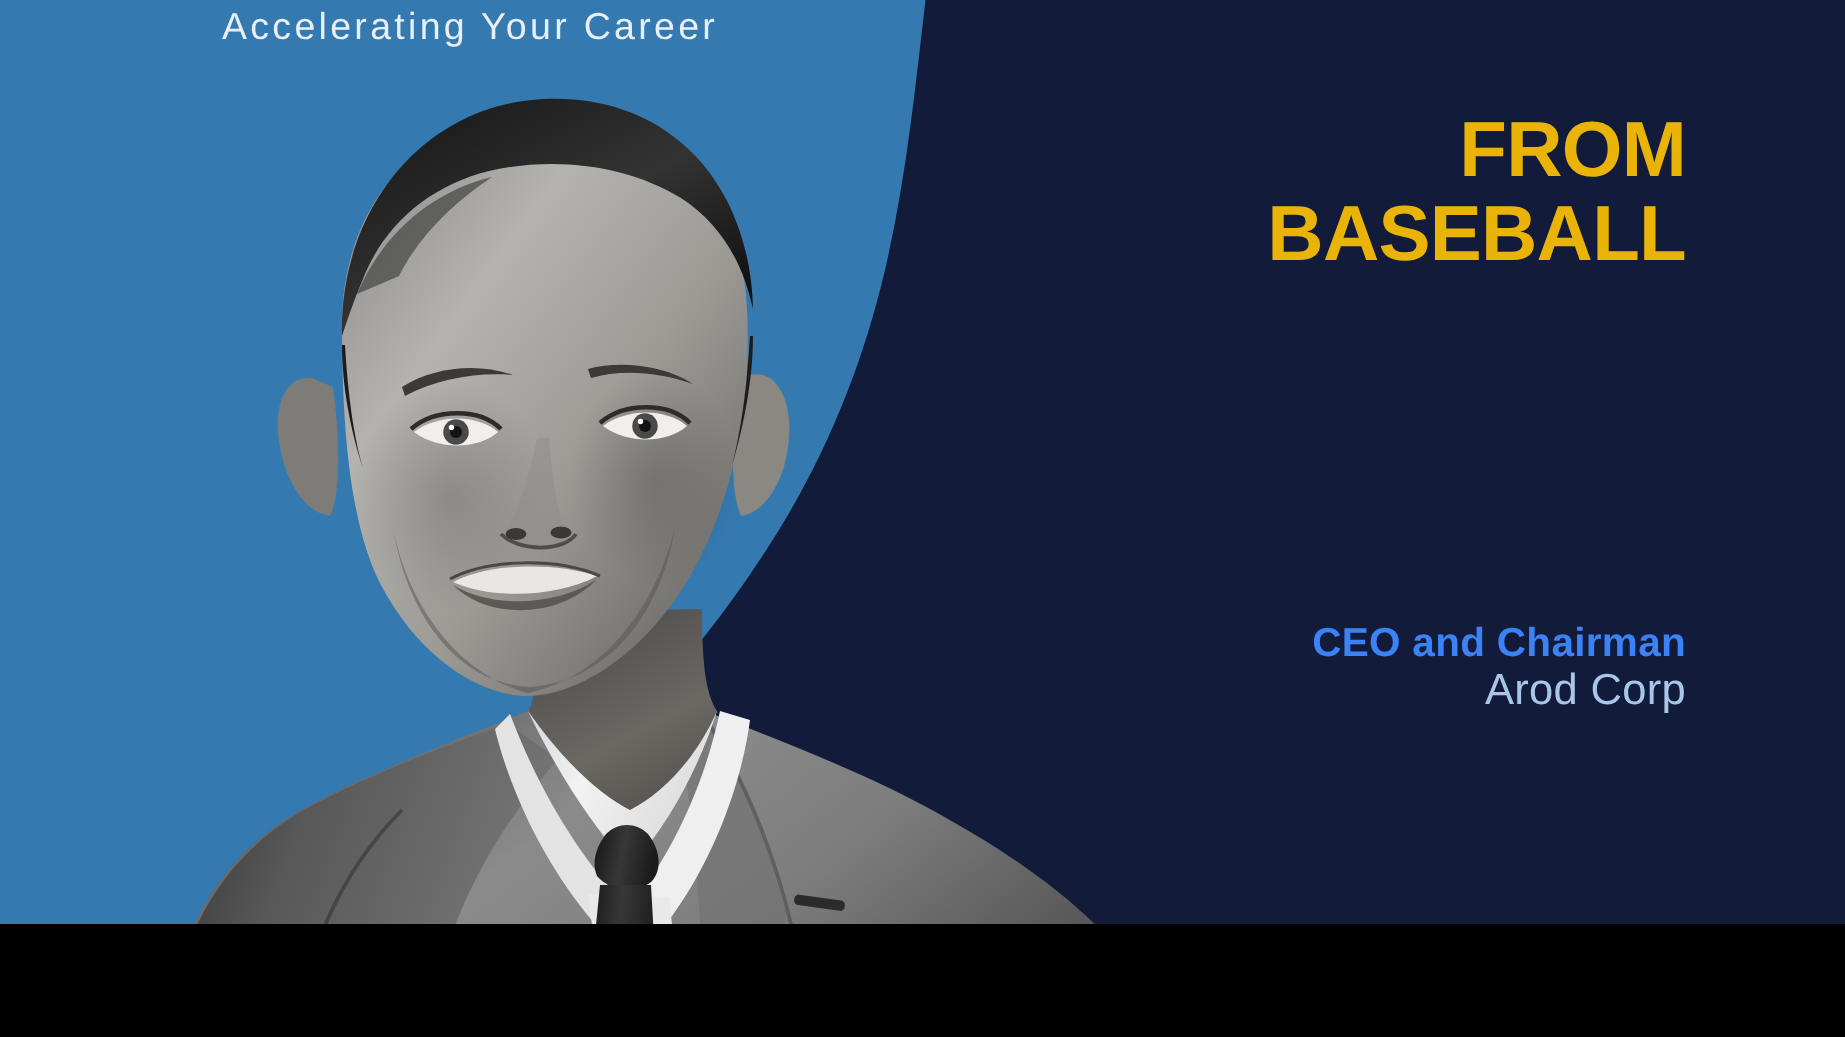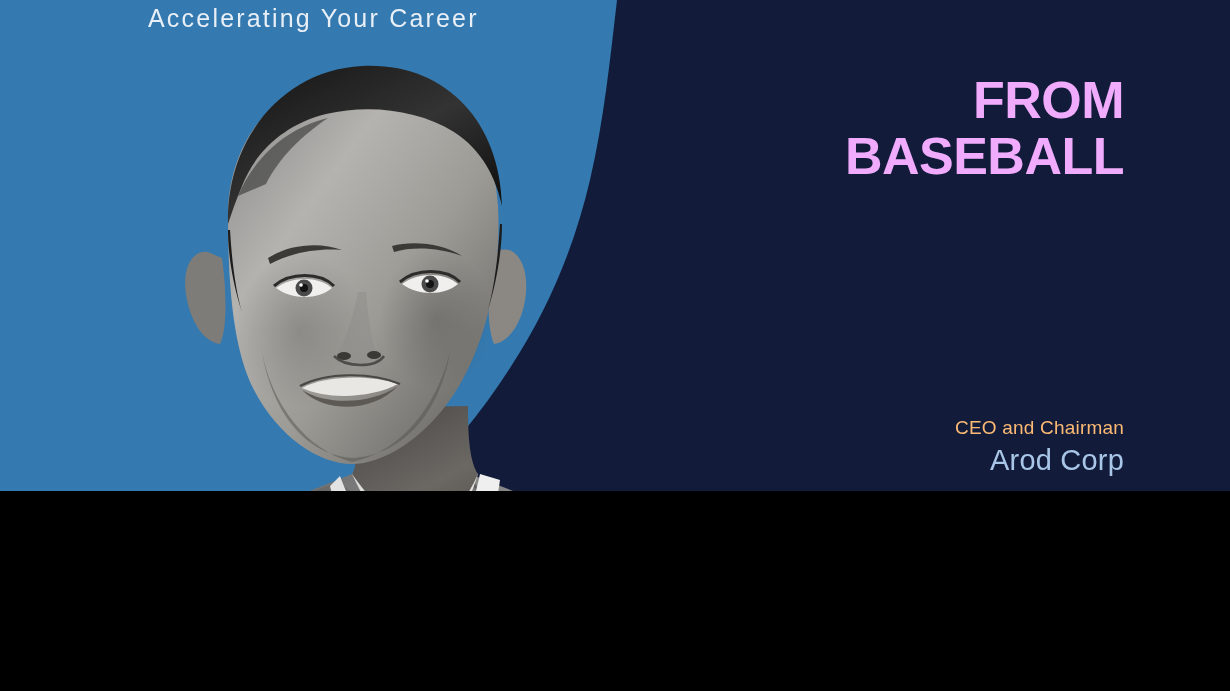--- a/index.html
+++ b/index.html
@@ -7,21 +7,21 @@
     padding: 0;
     background: #000;
   }
   body {
     font-family: "Liberation Sans", sans-serif;
   }
 
   #slide {
     position: relative;
     width: 1230px;
-    height: 491px;
+    height: 616px;
     overflow: hidden;
     background: #121C3A;
   }
 
   
   .bg-navy {
     position: absolute;
     inset: 0;
     background: #121C3A;
   }
@@ -47,21 +47,21 @@
 
   .title-block {
     position: absolute;
     right: 106px;
     top: 72px;
     width: 560px;
     text-align: right;
   }
   .title-line {
     display: block;
-    color: #f0abfc;
+    color: #eab308;
     font-weight: 700;
     font-size: 52px;
     line-height: 56px;
     letter-spacing: -0.5px;
     white-space: nowrap;
   }
 
   
   .speaker-block {
     position: absolute;
@@ -74,23 +74,23 @@
     display: block;
     color: #FFFFFF;
     font-weight: 700;
     font-size: 58px;
     line-height: 62px;
     letter-spacing: -0.6px;
     white-space: nowrap;
   }
   .speaker-role {
     display: block;
-    color: #fdba74;
-    font-weight: 400;
-    font-size: 19px;
+    color: #3b82f6;
+    font-weight: 700;
+    font-size: 27px;
     line-height: 32px;
     letter-spacing: 0.2px;
     white-space: nowrap;
     margin-top: 7px;
   }
   .speaker-org {
     display: block;
     color: #A9C6E8;
     font-weight: 400;
     font-size: 29px;

